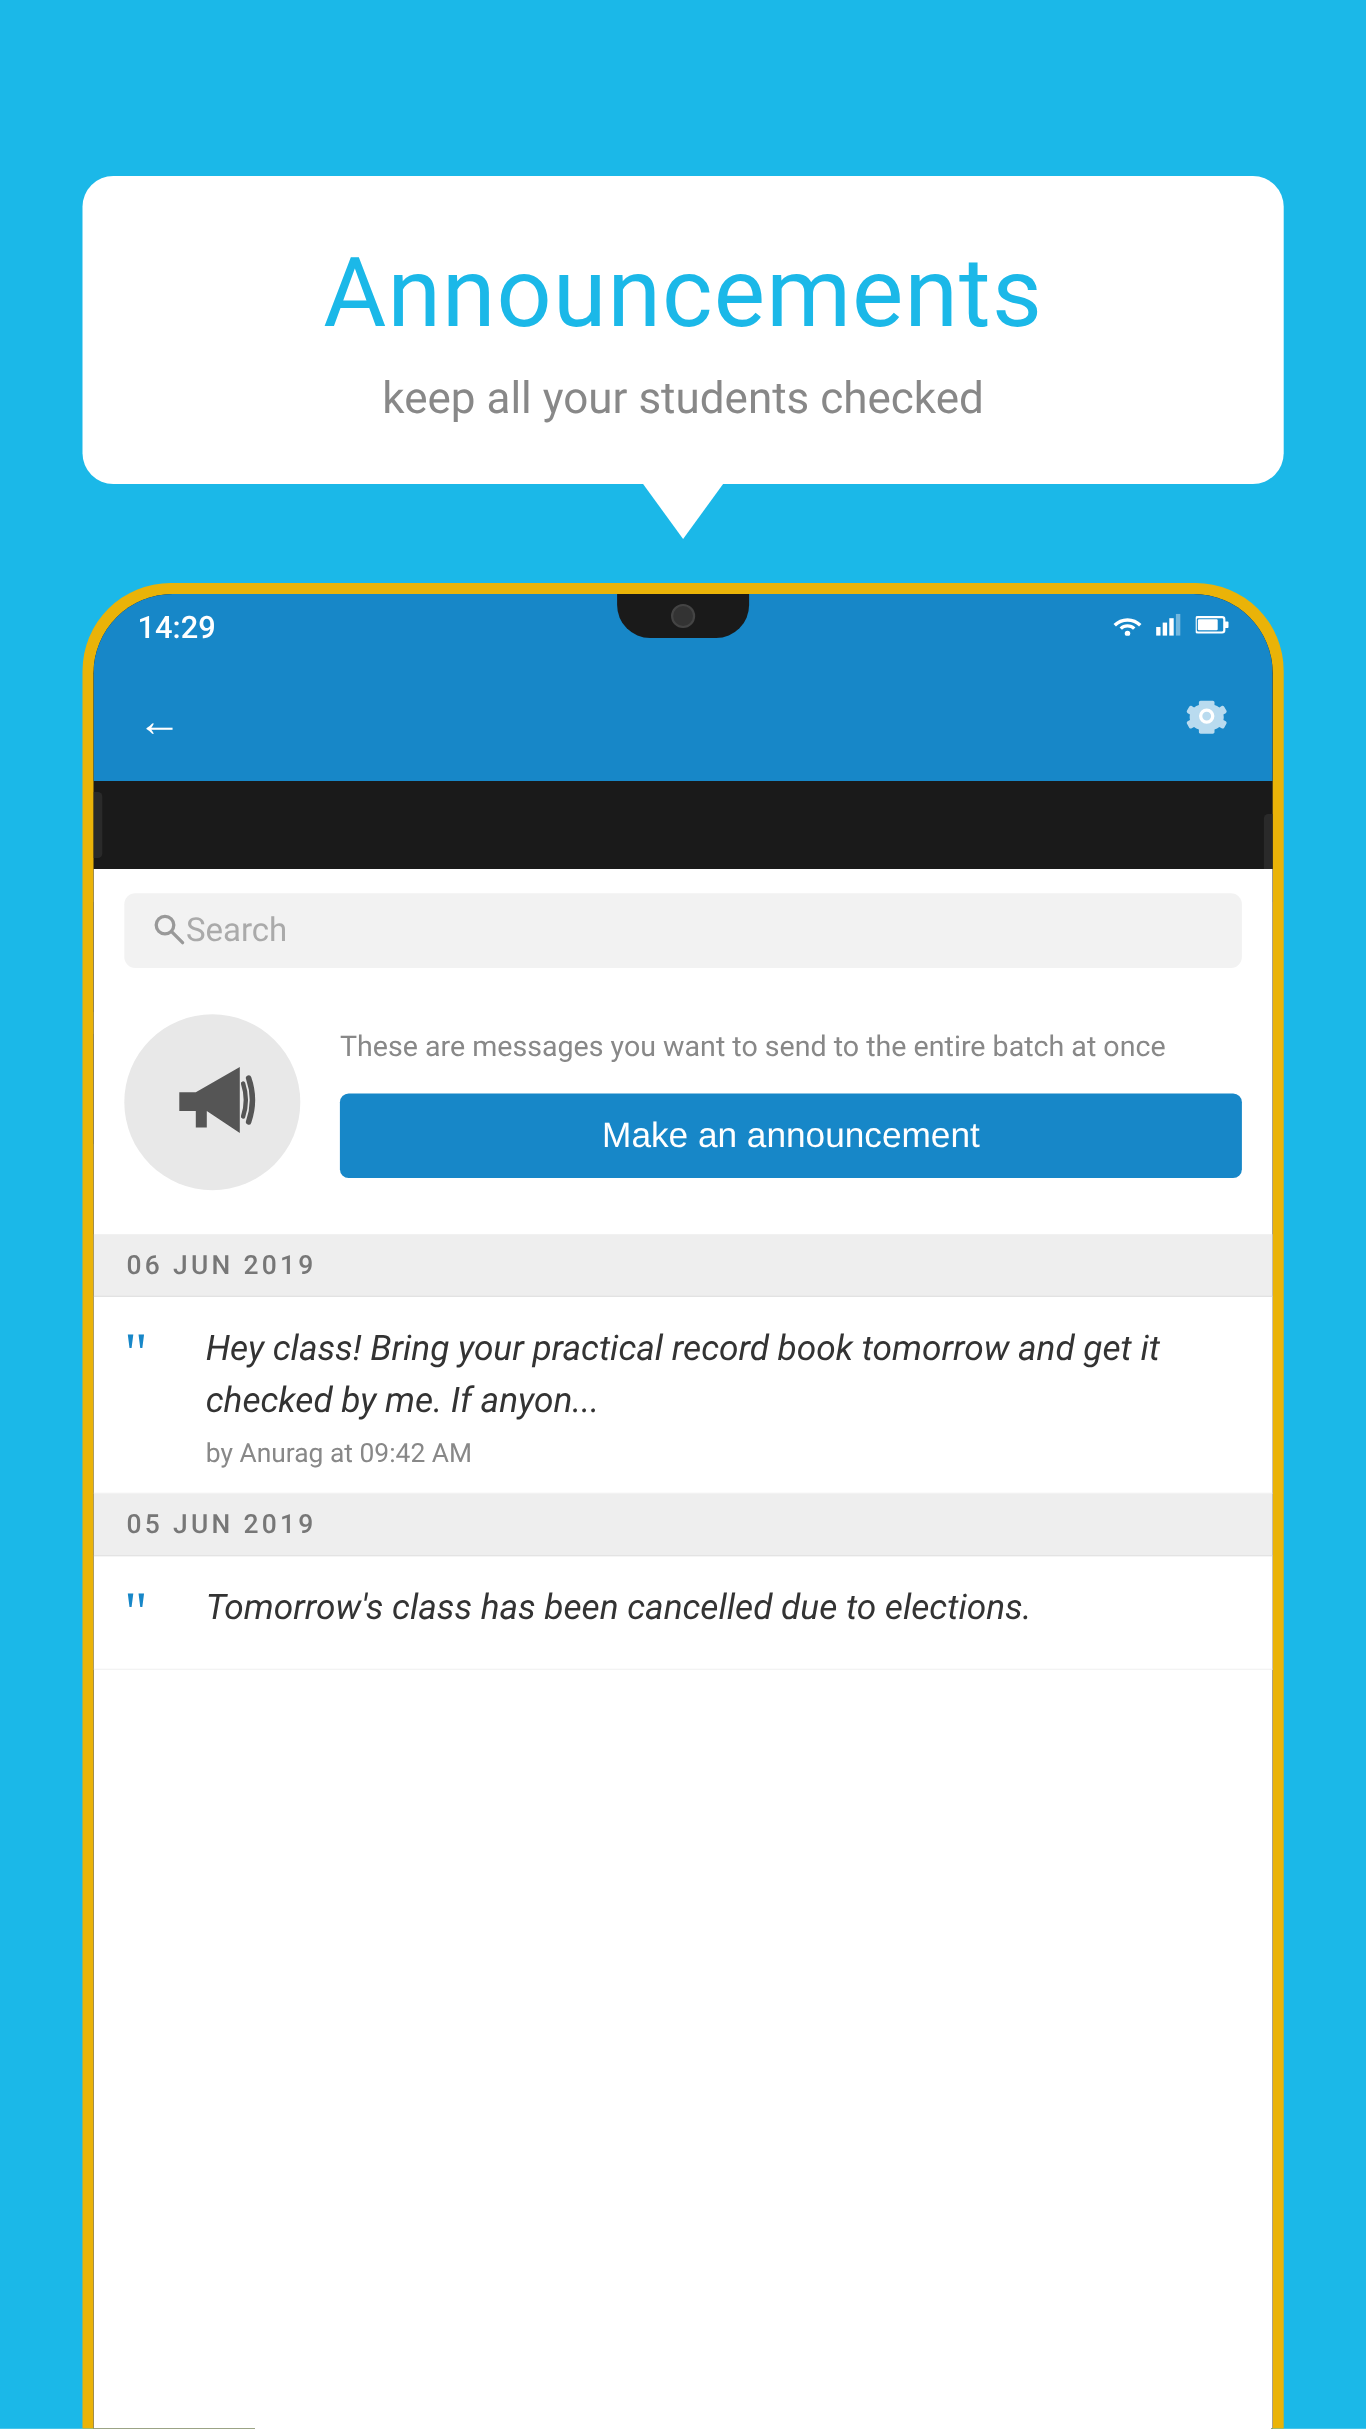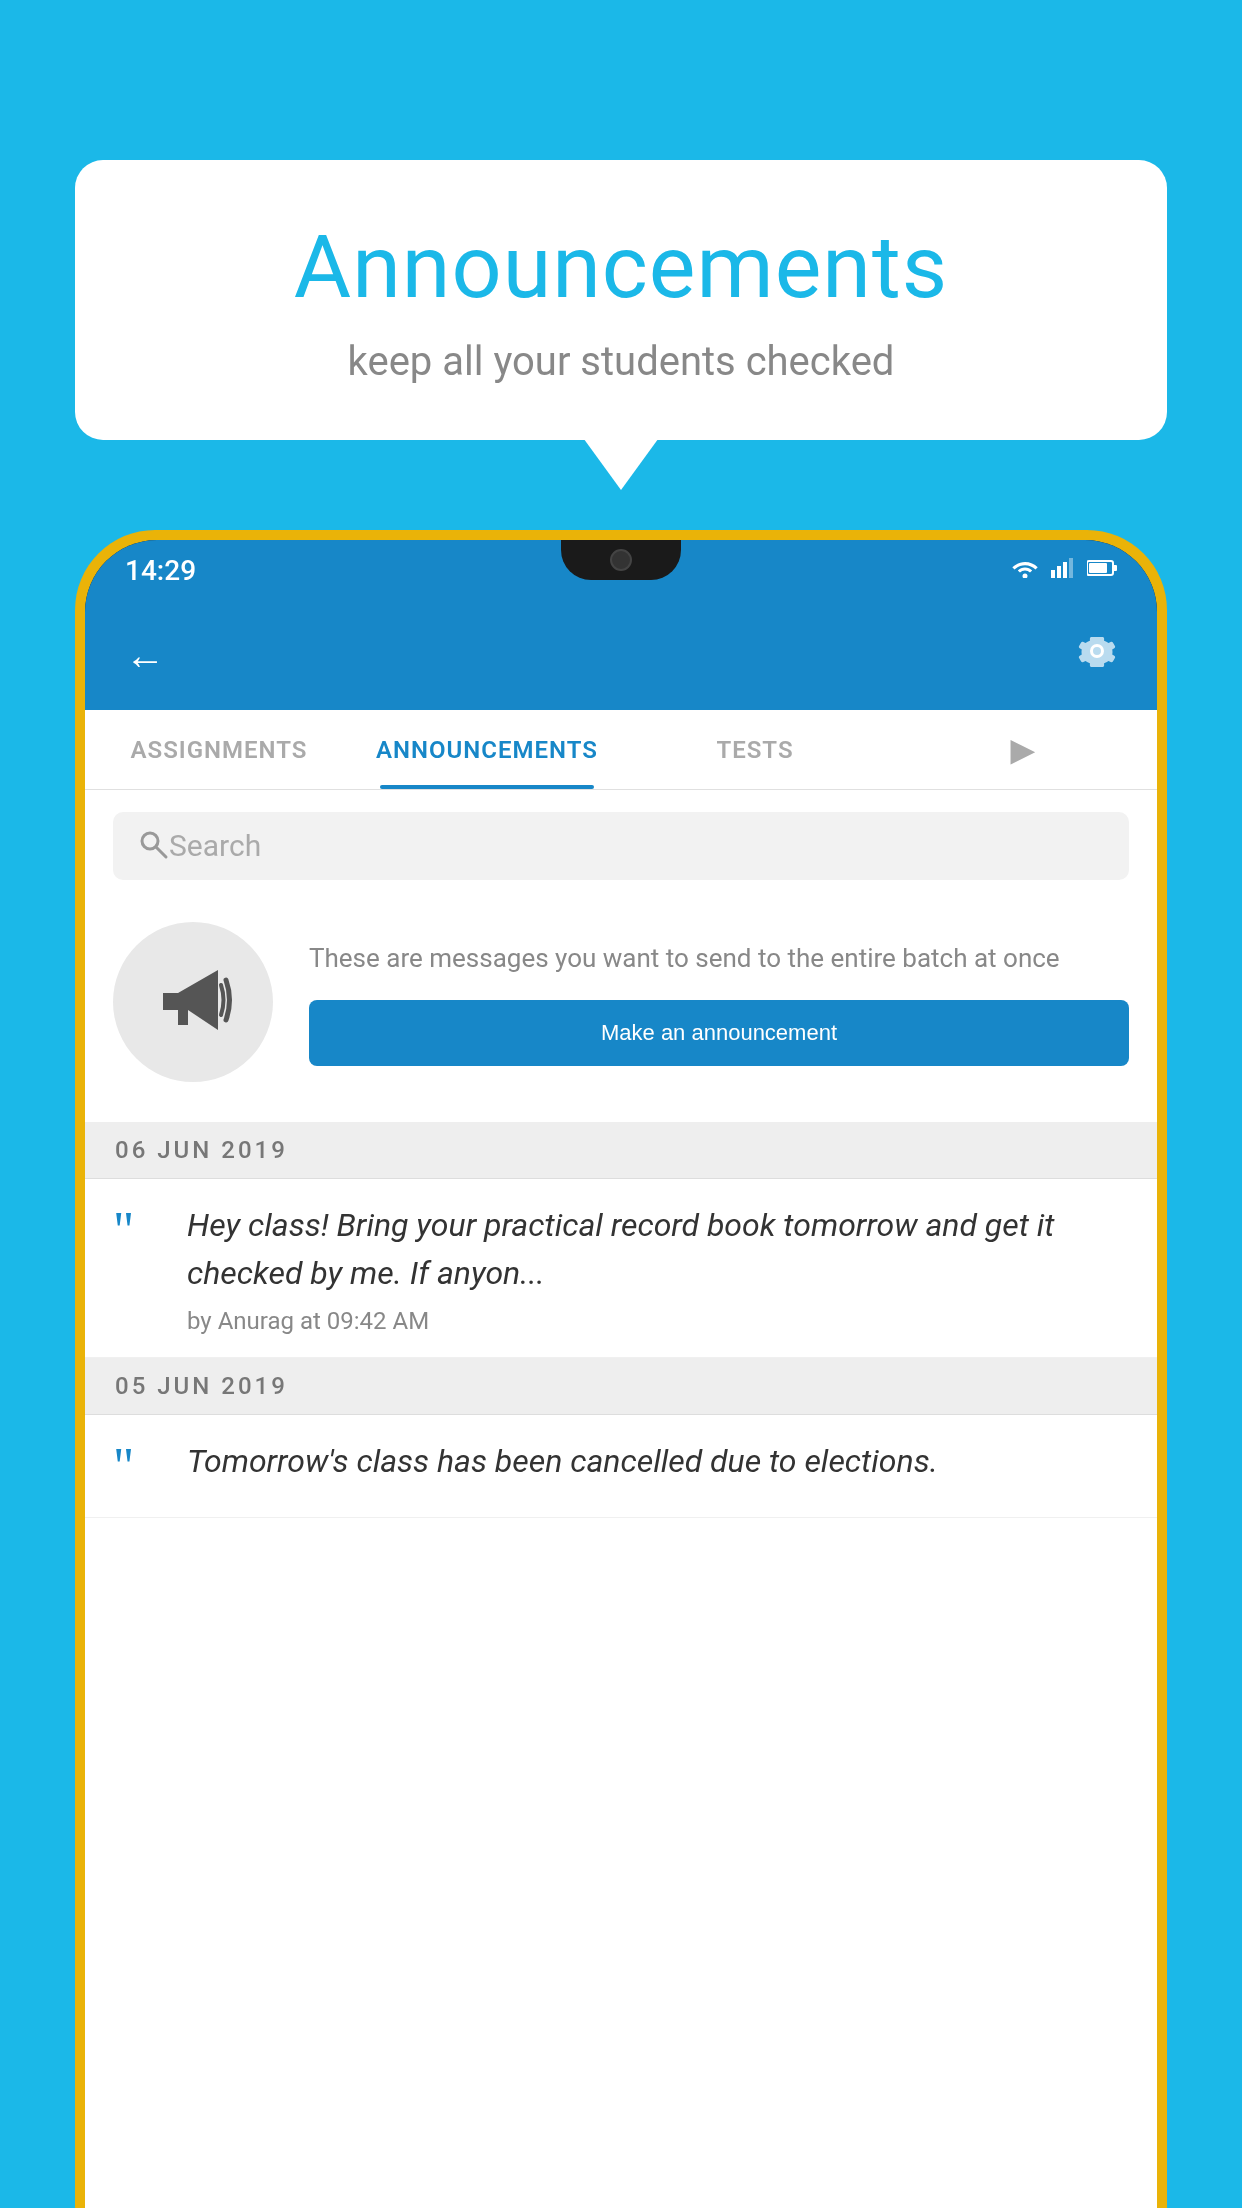--- a/index.html
+++ b/index.html
@@ -270,21 +270,21 @@
       line-height: 1.5;
       margin-bottom: 22px;
     }
 
     .make-announcement-btn {
       background: #1787c8;
       color: white;
       border: none;
       border-radius: 8px;
       padding: 20px 30px;
-      font-size: 22px;
+      font-size: 32px;
       font-weight: 500;
       cursor: pointer;
       width: 100%;
     }
 
     
     .date-separator {
       background: #eeeeee;
       padding: 14px 30px;
       font-size: 24px;
@@ -422,26 +422,20 @@
     <div class="app-bar">
       <span class="back-btn">←</span>
       <span class="settings-btn">
         <svg width="40" height="40" viewBox="0 0 40 40" fill="white">
           <path d="M20 13a7 7 0 100 14 7 7 0 000-14zm0 11a4 4 0 110-8 4 4 0 010 8z"></path>
           <path d="M37.3 24.7l-2.1-1.2c.2-.9.3-1.7.3-2.5s-.1-1.6-.3-2.5l2.1-1.2c.8-.5 1.1-1.5.6-2.3l-2-3.5c-.5-.8-1.5-1.1-2.3-.6l-2.1 1.2c-1.3-1-2.8-1.8-4.4-2.3V7.5C27.1 6.7 26.4 6 25.5 6h-11c-.9 0-1.6.7-1.6 1.5v2.3c-1.6.5-3.1 1.3-4.4 2.3L6.4 10.9c-.8-.5-1.8-.2-2.3.6l-2 3.5c-.5.8-.2 1.8.6 2.3l2.1 1.2C4.6 19.4 4.5 20.2 4.5 21s.1 1.6.3 2.5l-2.1 1.2c-.8.5-1.1 1.5-.6 2.3l2 3.5c.5.8 1.5 1.1 2.3.6l2.1-1.2c1.3 1 2.8 1.8 4.4 2.3v2.3c0 .8.7 1.5 1.6 1.5h11c.9 0 1.6-.7 1.6-1.5v-2.3c1.6-.5 3.1-1.3 4.4-2.3l2.1 1.2c.8.5 1.8.2 2.3-.6l2-3.5c.5-.8.2-1.8-.6-2.3z" opacity="0.7"></path>
         </svg>
       </span>
     </div>
 
-    <div class="tab-bar">
-      <div class="tab-item">ASSIGNMENTS</div>
-      <div class="tab-item active">ANNOUNCEMENTS</div>
-      <div class="tab-item">TESTS</div>
-      <div class="tab-item" style="font-size:30px;">▶</div>
-    </div>
 
     <div class="screen-content">
 
       <div class="search-bar">
         <span>
           <svg width="32" height="32" viewBox="0 0 32 32" fill="#999">
             <circle cx="13" cy="13" r="8" stroke="#999" stroke-width="3" fill="none"></circle>
             <line x1="19" y1="19" x2="29" y2="29" stroke="#999" stroke-width="3" stroke-linecap="round"></line>
           </svg>
         </span>

